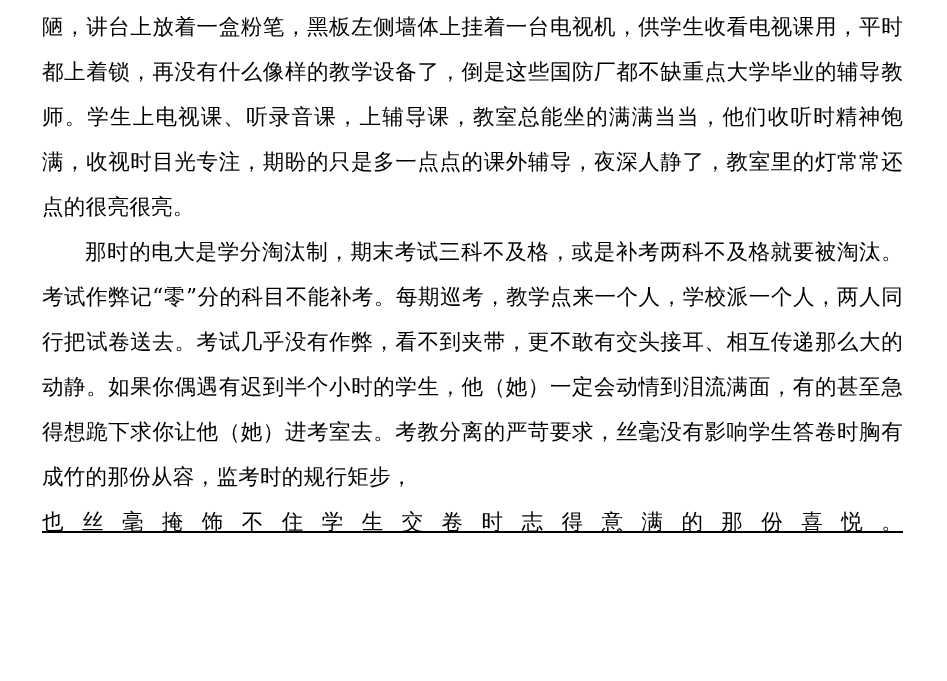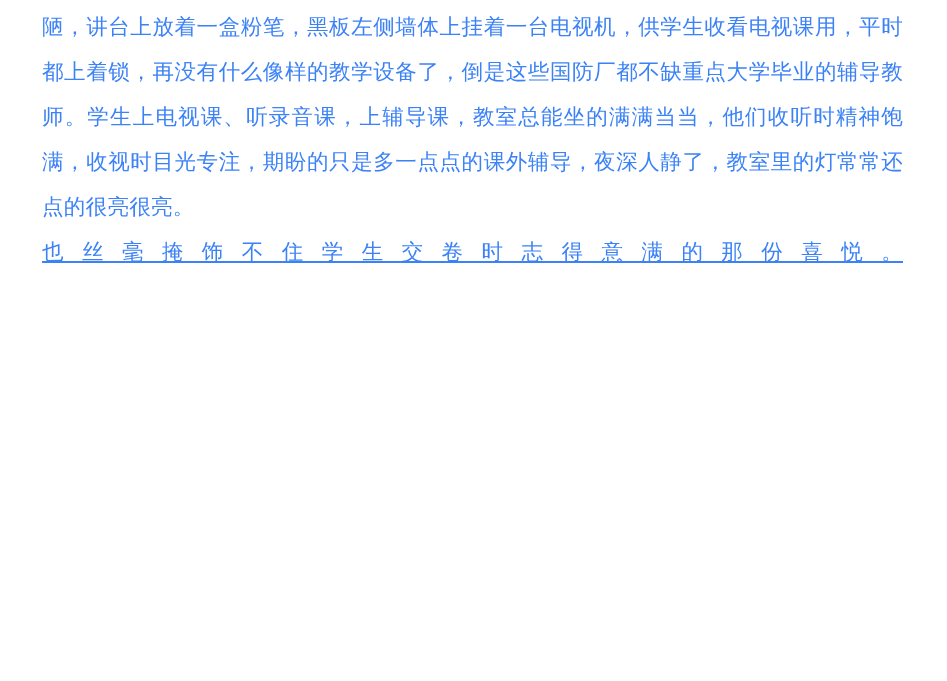--- a/index.html
+++ b/index.html
@@ -26,21 +26,21 @@
     padding-top: 4px;
   }
   p.para {
     margin: 0;
     font-size: 21.5px;
     line-height: 45px;
     letter-spacing: 0.3px;
     text-align: justify;
     text-justify: inter-character;
     text-align-last: left;
-    color: #3b82f6;
+    color: #000000;
     font-family: "DejaVu Serif", "Liberation Serif", serif;
   }
   p.indent {
     text-indent: 2em;
   }
   p.last-justified {
     text-align: justify;
     text-align-last: justify;
     text-decoration: underline;
   }
@@ -48,15 +48,16 @@
     height: 0px;
   }
 </style>
 </head>
 <body>
 
 <div class="page">
   <div class="doc-body">
     <p class="para">陋，讲台上放着一盒粉笔，黑板左侧墙体上挂着一台电视机，供学生收看电视课用，平时都上着锁，再没有什么像样的教学设备了，倒是这些国防厂都不缺重点大学毕业的辅导教师。学生上电视课、听录音课，上辅导课，教室总能坐的满满当当，他们收听时精神饱满，收视时目光专注，期盼的只是多一点点的课外辅导，夜深人静了，教室里的灯常常还点的很亮很亮。</p>
     <div class="spacer-2"></div>
+    <p class="para indent">那时的电大是学分淘汰制，期末考试三科不及格，或是补考两科不及格就要被淘汰。考试作弊记“零”分的科目不能补考。每期巡考，教学点来一个人，学校派一个人，两人同行把试卷送去。考试几乎没有作弊，看不到夹带，更不敢有交头接耳、相互传递那么大的动静。如果你偶遇有迟到半个小时的学生，他（她）一定会动情到泪流满面，有的甚至急得想跪下求你让他（她）进考室去。考教分离的严苛要求，丝毫没有影响学生答卷时胸有成竹的那份从容，监考时的规行矩步，</p>
     <p class="para last-justified">也丝毫掩饰不住学生交卷时志得意满的那份喜悦。</p>
   </div>
 </div>
 
 </body></html>

